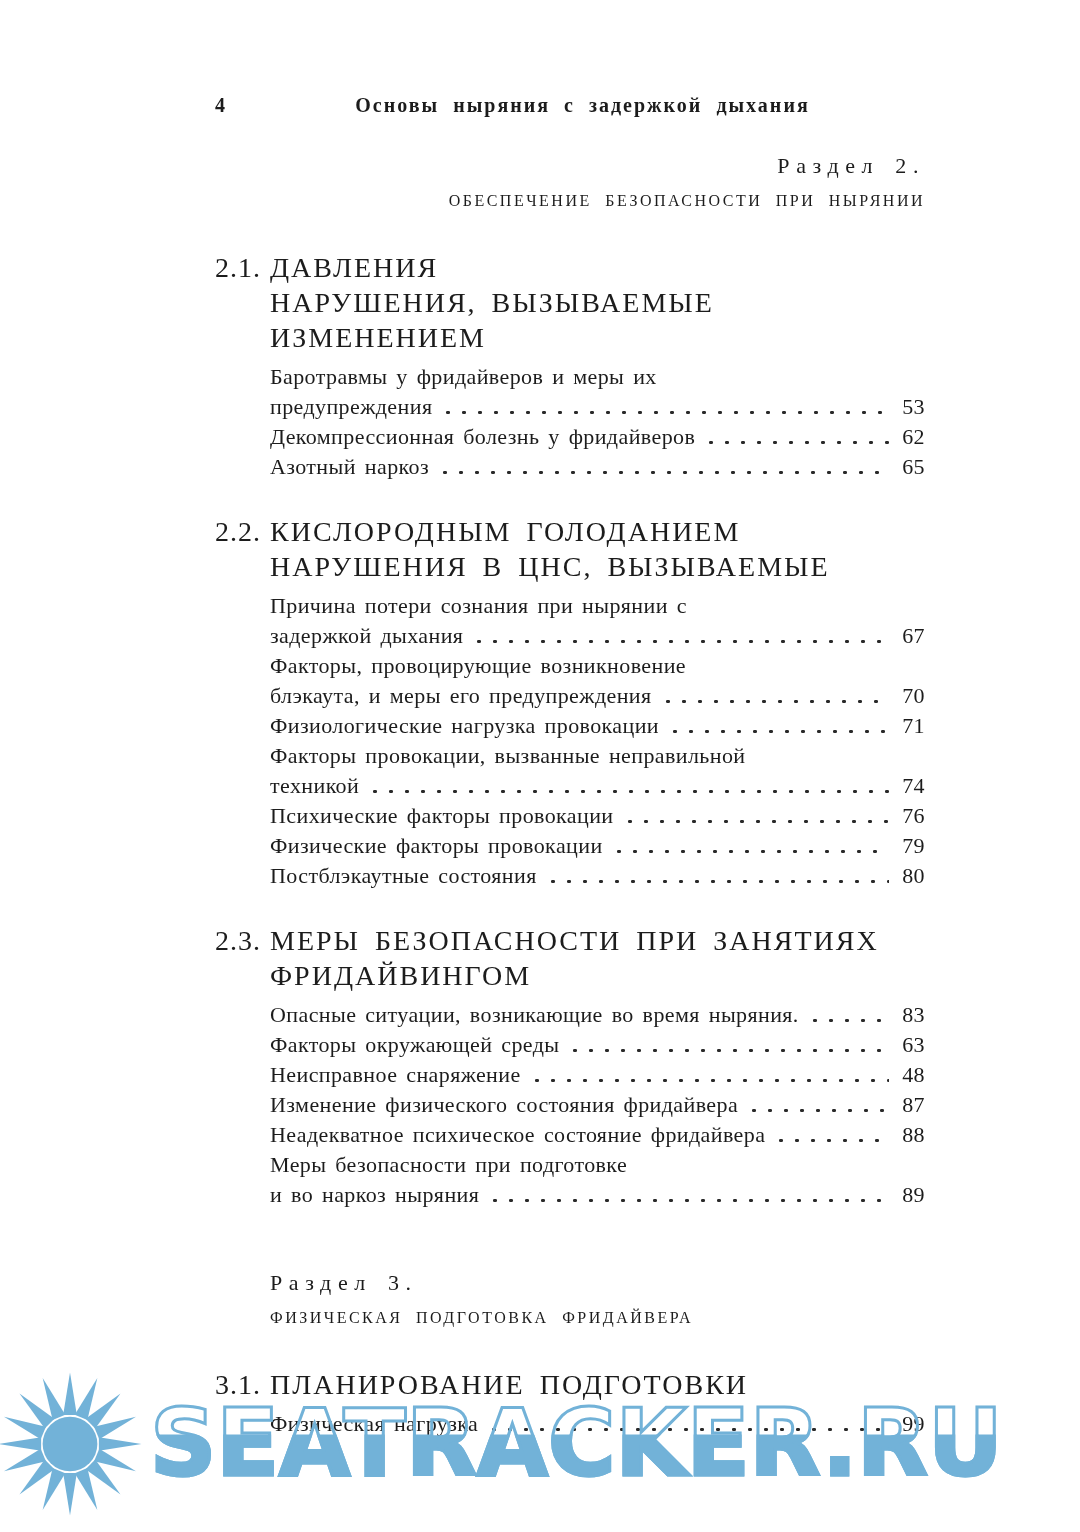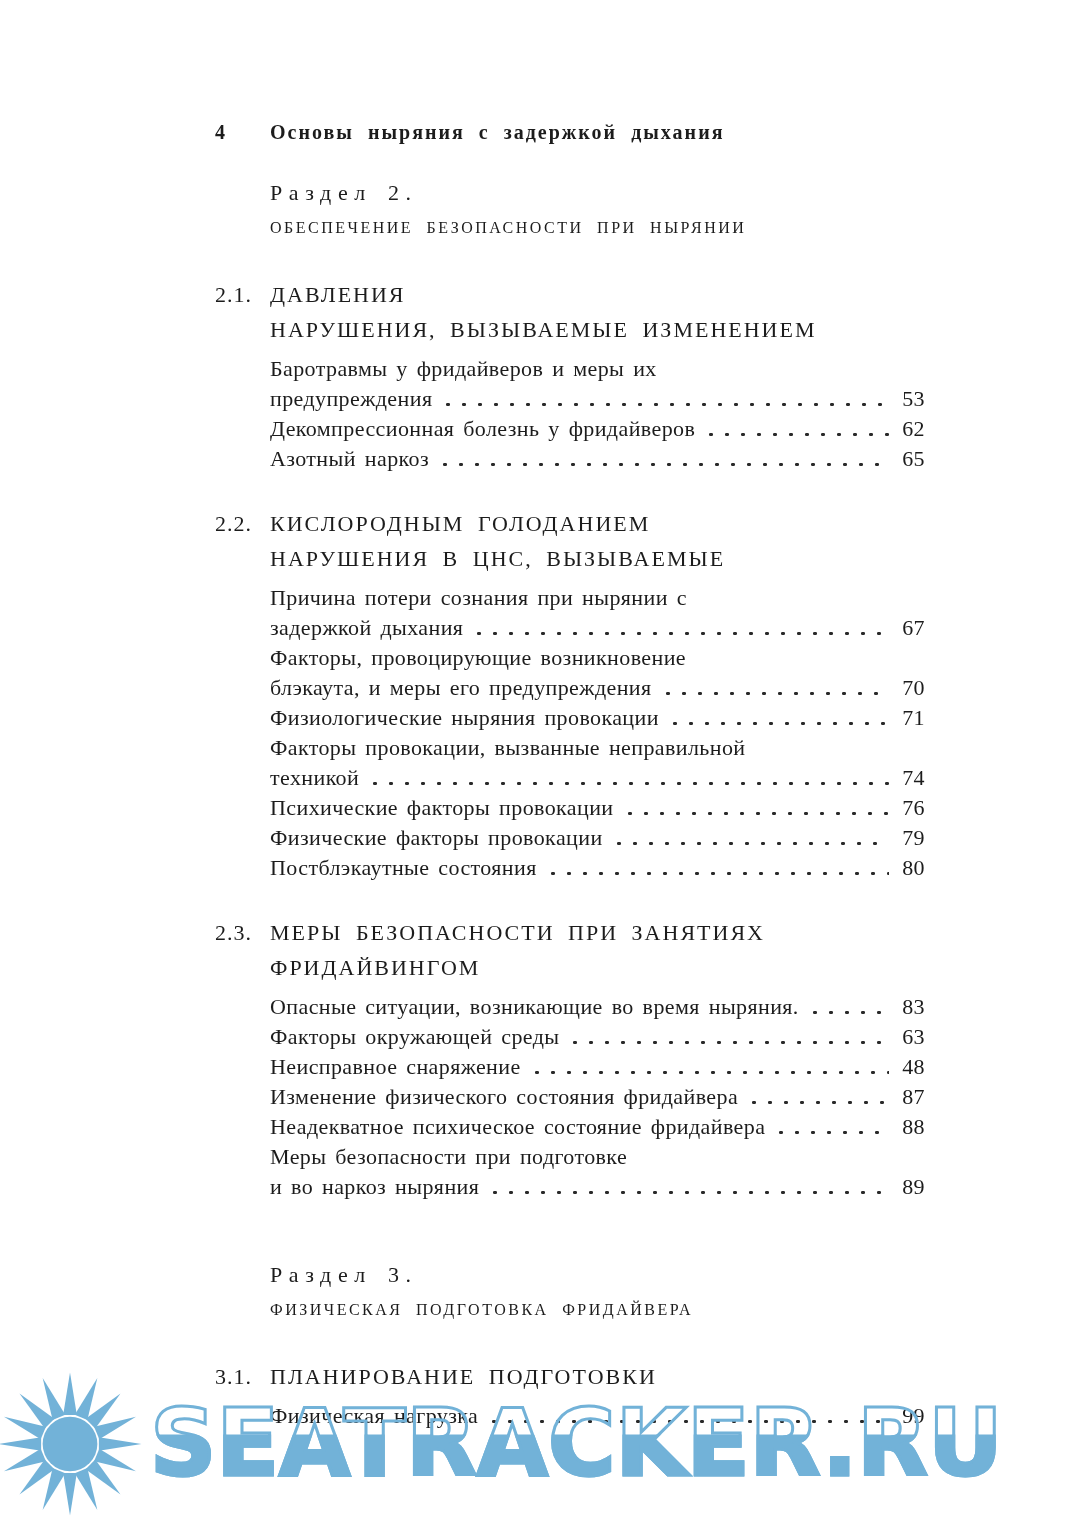--- a/index.html
+++ b/index.html
@@ -20,37 +20,37 @@
     padding:94px 155px 0 215px; 
   }
   
   .page-header{
     display:flex;align-items:baseline;
     font-weight:700;font-size:20px;
     letter-spacing:2px;word-spacing:7px;
     margin-bottom:6px;
   }
   .page-num{width:55px;flex:0 0 auto;letter-spacing:0;}
-  .running-title{flex:1;text-align:left;margin-top:27px;}
+  .running-title{flex:1;text-align:center;}
   .header-spacer{width:30px;flex:0 0 auto;}
   
   .toc-section.part{margin-top:56px;margin-left:55px;}
-  .toc-section.part:first-child{margin-top:32px;}
+  .toc-section.part:first-child{margin-top:32px;text-align:right;}
   .part-label{
     font-size:22px;letter-spacing:0.3em;word-spacing:4px;
     line-height:34px;
   }
   .part-title{
     font-size:16px;letter-spacing:2.5px;word-spacing:7px;
     line-height:35px;
   }
   .toc-section.chapter{margin-top:32px;}
   .chapter-heading{
     display:flex;align-items:flex-start;
-    font-size:22px;letter-spacing:2px;word-spacing:6px;
+    font-size:28px;letter-spacing:2px;word-spacing:6px;
     line-height:35px;
     margin-bottom:7px;
   }
   .chapter-number{width:55px;flex:0 0 auto;letter-spacing:1px;}
   .chapter-title{flex:1;}
   .entries{margin-left:55px;}
   .entry-line{
     font-size:22px;line-height:30px;
     letter-spacing:0.4px;word-spacing:3px;
     white-space:nowrap;
@@ -175,21 +175,21 @@
             <div class="entry">
               <div class="entry-line">Факторы, провоцирующие возникновение</div>
               <div class="entry-line last">
                 <span class="entry-text">блэкаута, и меры его предупреждения</span>
                 <span class="leader"></span>
                 <span class="entry-page">70</span>
               </div>
             </div>
             <div class="entry">
               <div class="entry-line last">
-                <span class="entry-text">Физиологические ныряния провокации</span>
+                <span class="entry-text">Физиологические нагрузка провокации</span>
                 <span class="leader"></span>
                 <span class="entry-page">71</span>
               </div>
             </div>
             <div class="entry">
               <div class="entry-line">Факторы провокации, вызванные неправильной</div>
               <div class="entry-line last">
                 <span class="entry-text">техникой</span>
                 <span class="leader"></span>
                 <span class="entry-page">74</span>

